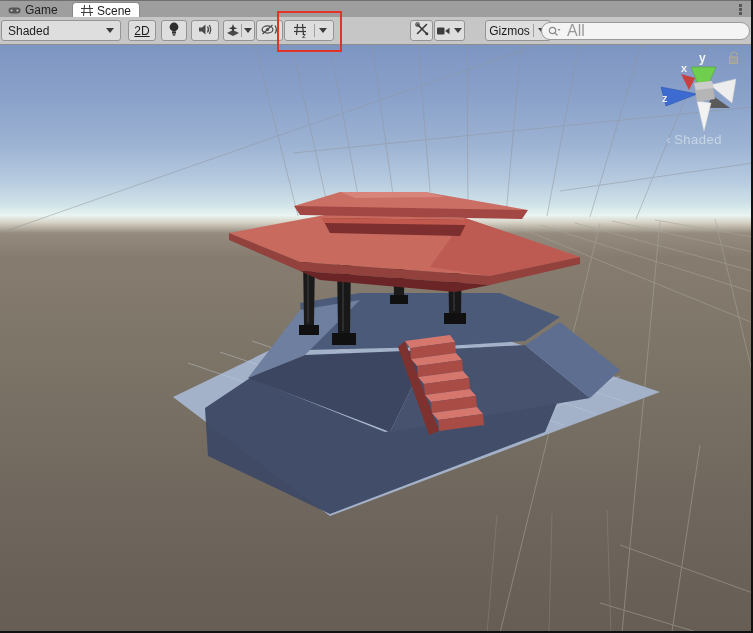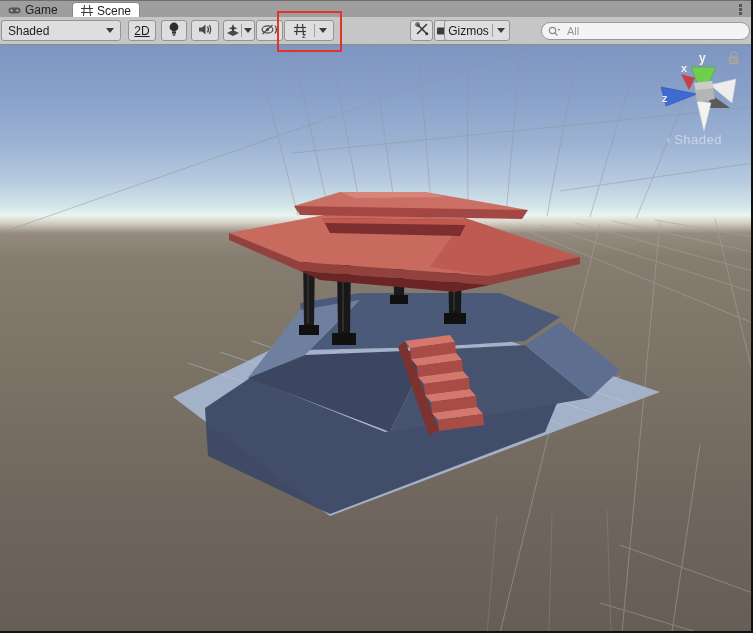--- a/index.html
+++ b/index.html
@@ -24,21 +24,21 @@
   .tbtn{position:absolute;top:3px;height:21px;background:#dedede;border:1px solid #949494;
         border-radius:3px;display:flex;align-items:center;justify-content:center;
         font-size:12px;color:#1c1c1c;box-sizing:border-box;}
   .split{padding:0;}
   .split .sep{width:1px;height:13px;background:#a0a0a0;}
   .arrow{width:0;height:0;border-left:4px solid transparent;border-right:4px solid transparent;
          border-top:5px solid #3c3c3c;}
   .ddl{justify-content:space-between;padding:0 6px;}
   .searchbox{position:absolute;top:5px;height:18px;background:#f4f4f4;border:1px solid #9a9a9a;
              border-radius:9px;display:flex;align-items:center;padding:0 6px;box-sizing:border-box;}
-  .searchbox input{border:none;outline:none;background:transparent;font-size:11px;color:#404040;
+  .searchbox input{border:none;outline:none;background:transparent;font-size:16px;color:#404040;
                    width:100%;font-family:"Liberation Sans",sans-serif;}
   .searchbox input::placeholder{color:#999;}
   
   .scene{position:absolute;left:0;top:45px;width:753px;height:588px;
     background:linear-gradient(180deg,
       #7d95c1 0%, #8aa2ca 9%, #9db3d3 17%, #b6cadf 23%,
       #cfe2e8 27%, #e9f4f1 29%, #d6d1c5 30.2%, #958c7f 32%,
       #867d70 36%, #7b7366 55%, #6f675d 78%, #665e55 100%);}
   .scene svg{position:absolute;left:0;top:0;}
   .persp{position:absolute;right:31px;top:87px;font-size:13px;color:rgba(235,242,248,.55);
@@ -175,21 +175,21 @@
         <svg width="13" height="10" viewBox="0 0 13 10">
             <rect x="0" y="1.5" width="7.5" height="7" rx="1" fill="#3c3c3c"></rect>
             <polygon points="8.2,5 12.5,1.8 12.5,8.2" fill="#3c3c3c"></polygon>
           </svg>
       </span>
       <span style="width:13px;display:flex;justify-content:center;">
           <span class="arrow"></span>
         </span>
     </div>
 
-    <div class="tbtn split" style="left:444px;width:66px;">
+    <div class="tbtn split" style="left:485px;width:66px;">
       <span style="flex:1;text-align:center;">Gizmos</span>
       <span class="sep"></span>
       <span style="width:16px;display:flex;justify-content:center;">
           <span class="arrow"></span>
         </span>
     </div>
 
     <div class="searchbox" style="left:541px;width:209px;">
       <span style="margin-right:4px;display:flex;">
         <svg width="13" height="11" viewBox="0 0 13 11">

